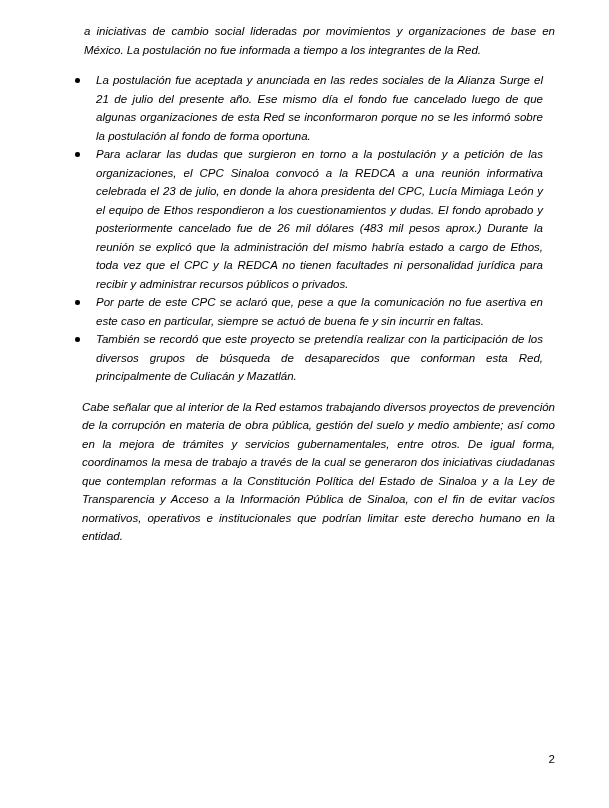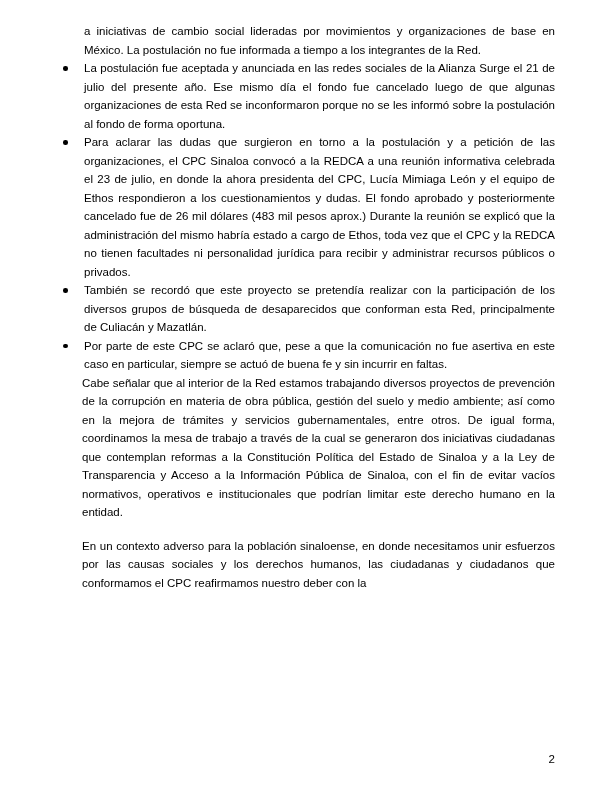--- a/index.html
+++ b/index.html
@@ -16,33 +16,34 @@
     font-family: "Liberation Sans", sans-serif;
     font-size: 11.5px;
     line-height: 18.5px;
     color: #000000;
   }
   .content {
     position: absolute;
     top: 22px;
     left: 57px;
     width: 498px;
+    font-style: italic;
   }
   p {
     margin: 0;
     padding: 0;
     text-align: justify;
   }
   .cont {
     margin-left: 27px;
     margin-bottom: 0;
   }
   ul.bullets {
     list-style: none;
-    margin: 0;
+    margin: 12px;
     padding: 0;
   }
   ul.bullets li {
     position: relative;
     padding-left: 27px;
     text-align: justify;
   }
   ul.bullets .dot {
     position: absolute;
     left: 6px;
@@ -84,29 +85,28 @@
       <li>
         <span class="dot"></span>
         <span>La postulación fue aceptada y anunciada en las redes sociales de la Alianza Surge el 21 de julio del presente año. Ese mismo día el fondo fue cancelado luego de que algunas organizaciones de esta Red se inconformaron porque no se les informó sobre la postulación al fondo de forma oportuna.</span>
       </li>
       <li>
         <span class="dot"></span>
         <span>Para aclarar las dudas que surgieron en torno a la postulación y a petición de las organizaciones, el CPC Sinaloa convocó a la REDCA a una reunión informativa celebrada el 23 de julio, en donde la ahora presidenta del CPC, Lucía Mimiaga León y el equipo de Ethos respondieron a los cuestionamientos y dudas. El fondo aprobado y posteriormente cancelado fue de 26 mil dólares (483 mil pesos aprox.) Durante la reunión se explicó que la administración del mismo habría estado a cargo de Ethos, toda vez que el CPC y la REDCA no tienen facultades ni personalidad jurídica para recibir y administrar recursos públicos o privados.</span>
       </li>
       <li>
         <span class="dot"></span>
-        <span>También se recordó que este proyecto se pretendía realizar con la participación de los diversos grupos de búsqueda de desaparecidos que conforman esta Red, principalmente de Culiacán y Mazatlán.</span>
+        <span>Por parte de este CPC se aclaró que, pese a que la comunicación no fue asertiva en este caso en particular, siempre se actuó de buena fe y sin incurrir en faltas.</span>
       </li>
       <li>
         <span class="dot"></span>
-        <span>Por parte de este CPC se aclaró que, pese a que la comunicación no fue asertiva en este caso en particular, siempre se actuó de buena fe y sin incurrir en faltas.</span>
+        <span>También se recordó que este proyecto se pretendía realizar con la participación de los diversos grupos de búsqueda de desaparecidos que conforman esta Red, principalmente de Culiacán y Mazatlán.</span>
       </li>
     </ul>
 
 
     <p class="para">Cabe señalar que al interior de la Red estamos trabajando diversos proyectos de prevención de la corrupción en materia de obra pública, gestión del suelo y medio ambiente; así como en la mejora de trámites y servicios gubernamentales, entre otros. De igual forma, coordinamos la mesa de trabajo a través de la cual se generaron dos iniciativas ciudadanas que contemplan reformas a la Constitución Política del Estado de Sinaloa y a la Ley de Transparencia y Acceso a la Información Pública de Sinaloa, con el fin de evitar vacíos normativos, operativos e institucionales que podrían limitar este derecho humano en la entidad.</p>
 
-    <p class="para">En un contexto adverso para la población sinaloense, en donde necesitamos unir esfuerzos por las causas sociales y los derechos humanos, las ciudadanas y ciudadanos que conformamos el CPC reafirmamos nuestro deber con la</p>
 
   </div>
 
   <div class="page-number">2</div>
 </div>
 
 </body></html>

